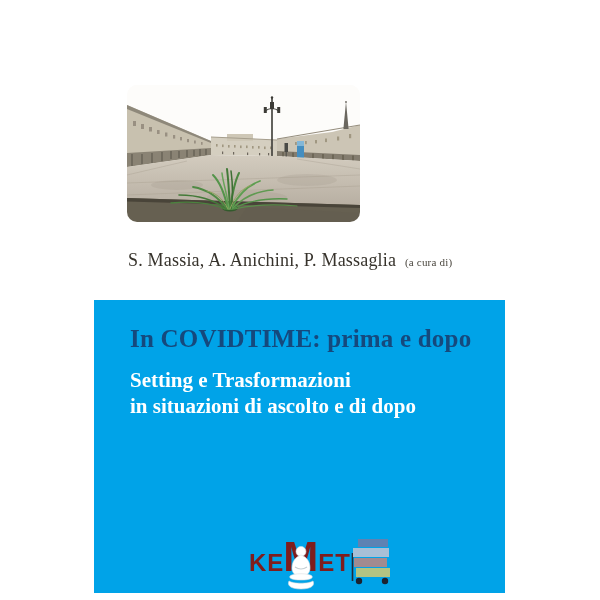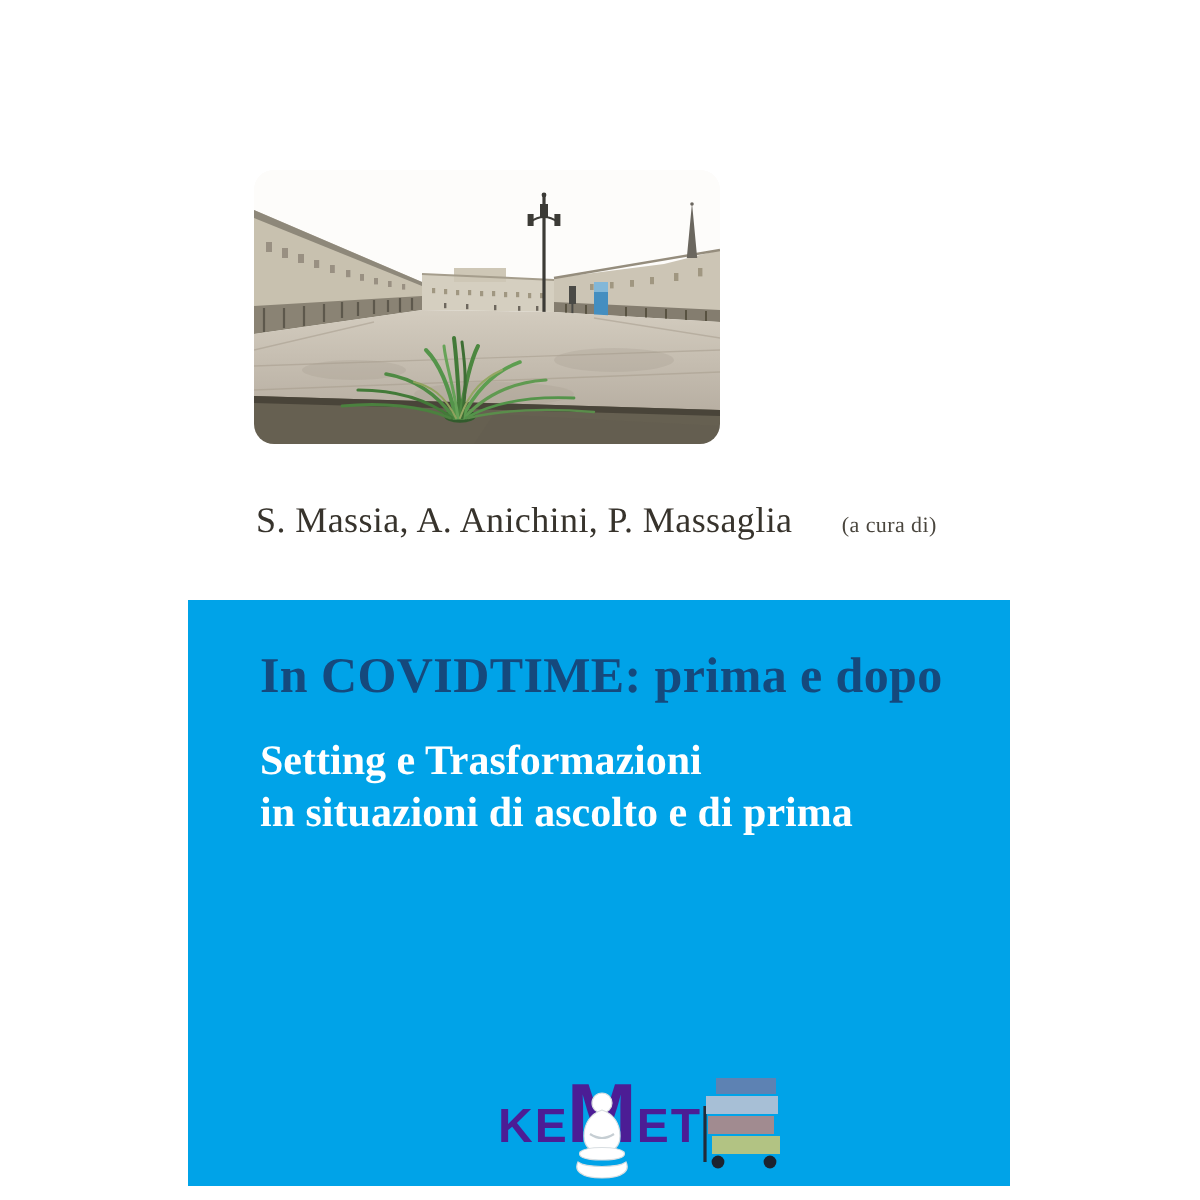--- a/index.html
+++ b/index.html
@@ -11,41 +11,41 @@
   .photo{
     position:absolute;left:127px;top:85px;width:233px;height:137px;
     border-radius:10px;overflow:hidden;background:#fdfcfa;
   }
   .photo svg{display:block;width:100%;height:100%;filter:blur(.3px) saturate(.9);}
   
   .authors{
     position:absolute;left:128px;top:250px;white-space:nowrap;
     font-size:18px;color:#37332c;letter-spacing:.2px;
   }
-  .authors .note{font-size:11px;color:#4a463e;margin-left:20px;}
+  .authors .note{font-size:11px;color:#4a463e;margin-left:4px;}
   
   .cyan{
     position:absolute;left:94px;top:300px;width:411px;height:293px;
     background:#00a3e8;
   }
   .book-title{
     position:absolute;left:36px;top:25px;margin:0;
     font-size:25px;font-weight:bold;color:#15497d;letter-spacing:.2px;
     font-family:"Liberation Serif",serif;white-space:nowrap;
   }
   .book-subtitle{
     position:absolute;left:36px;top:67px;margin:0;
     font-size:21px;line-height:26px;font-weight:bold;
     color:#ffffff;font-family:"Liberation Serif",serif;white-space:nowrap;
   }
   .book-subtitle span{display:block;}
   
   .kemet{
     position:absolute;left:155px;top:236px;display:flex;align-items:baseline;
-    font-family:"Liberation Sans",sans-serif;font-weight:bold;color:#4c1d95;
+    font-family:"Liberation Sans",sans-serif;font-weight:bold;color:#7f1d1d;
     line-height:1;letter-spacing:1px;
   }
   .k-small{font-size:24px;}
   .k-big{font-size:42px;position:relative;margin:0 -1px;}
   .k-fig{
     position:absolute;left:50%;transform:translateX(-50%);
     bottom:-13px;width:28px;height:46px;
   }
   
   .cart{position:absolute;left:256px;top:237px;width:44px;height:50px;}
@@ -204,21 +204,21 @@
 
 <div class="authors">
   <span>S. Massia, A. Anichini, P. Massaglia</span>
   <span class="note">(a cura di)</span>
 </div>
 
 <div class="cyan">
   <h1 class="book-title">In COVIDTIME: prima e dopo</h1>
   <p class="book-subtitle">
     <span>Setting e Trasformazioni</span>
-    <span>in situazioni di ascolto e di prima</span>
+    <span>in situazioni di ascolto e di dopo</span>
   </p>
 
   <div class="kemet">
     <span class="k-small">KE</span>
     <span class="k-big">
       <span>M</span>
       <svg class="k-fig" viewBox="0 0 28 46">
         <g stroke="#d9dee1" stroke-width="0.6" fill="#ffffff">
           <circle cx="14" cy="6.5" r="5"></circle>
           <path d="M14,10 C8,12 5,17 5,23 C5,28 8,31 14,31 C20,31 23,28 23,23 C23,17 20,12 14,10 Z"></path>

